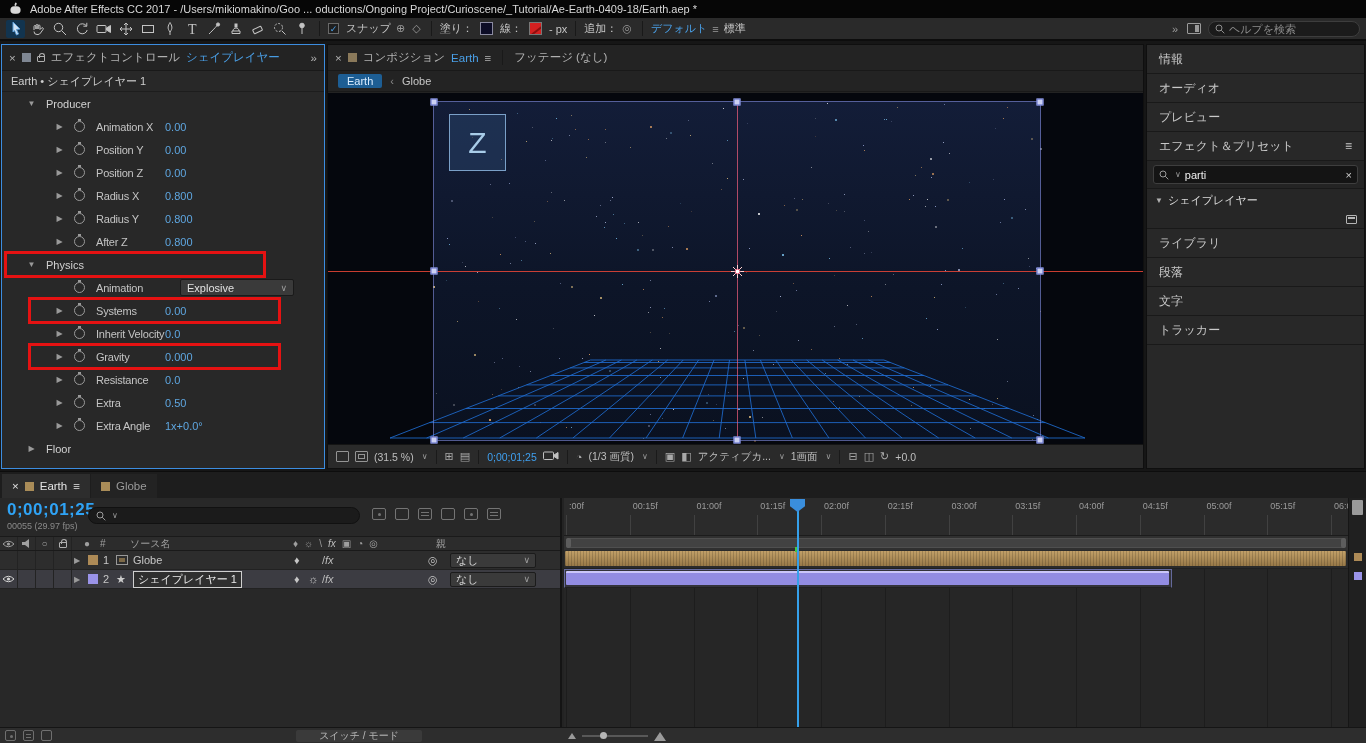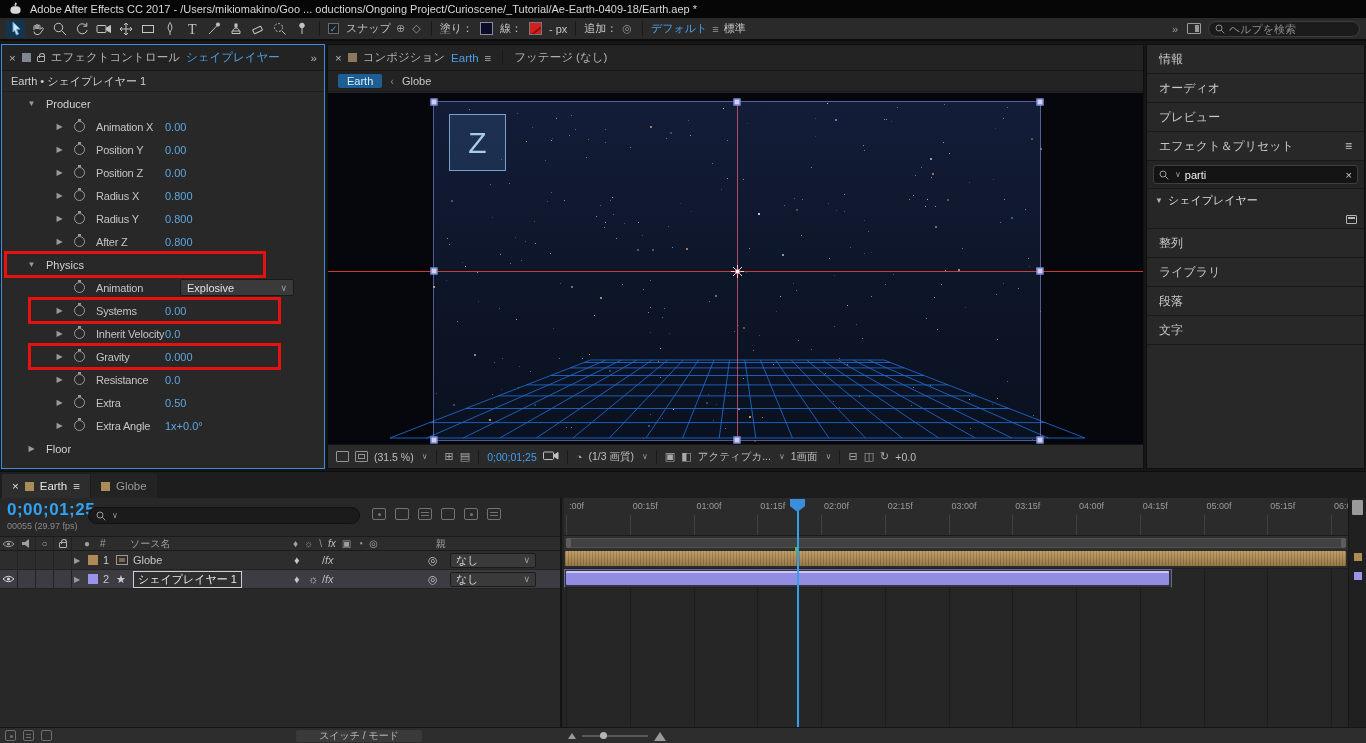--- a/index.html
+++ b/index.html
@@ -786,30 +786,30 @@
         <div class="tree-group">
           <span class="tg-tri">▼</span>
           <span>シェイプレイヤー</span>
         </div>
       </div>
       <div class="rp-grip">
           <span class="gripico"></span>
         </div>
       <div>
           <div class="rp-row">
-            <span>整列</span>
-          </div>
-          <div class="rp-row">
             <span>ライブラリ</span>
           </div>
           <div class="rp-row">
             <span>段落</span>
           </div>
           <div class="rp-row">
             <span>文字</span>
+          </div>
+          <div class="rp-row">
+            <span>トラッカー</span>
           </div>
         </div>
     </div>
   </div>
 
   <div class="timeline">
     <div class="tl-tabs">
       <div class="tl-tab active">
         <span>×</span>
         <span class="tabchip" style="background:#a98c58;"></span>

